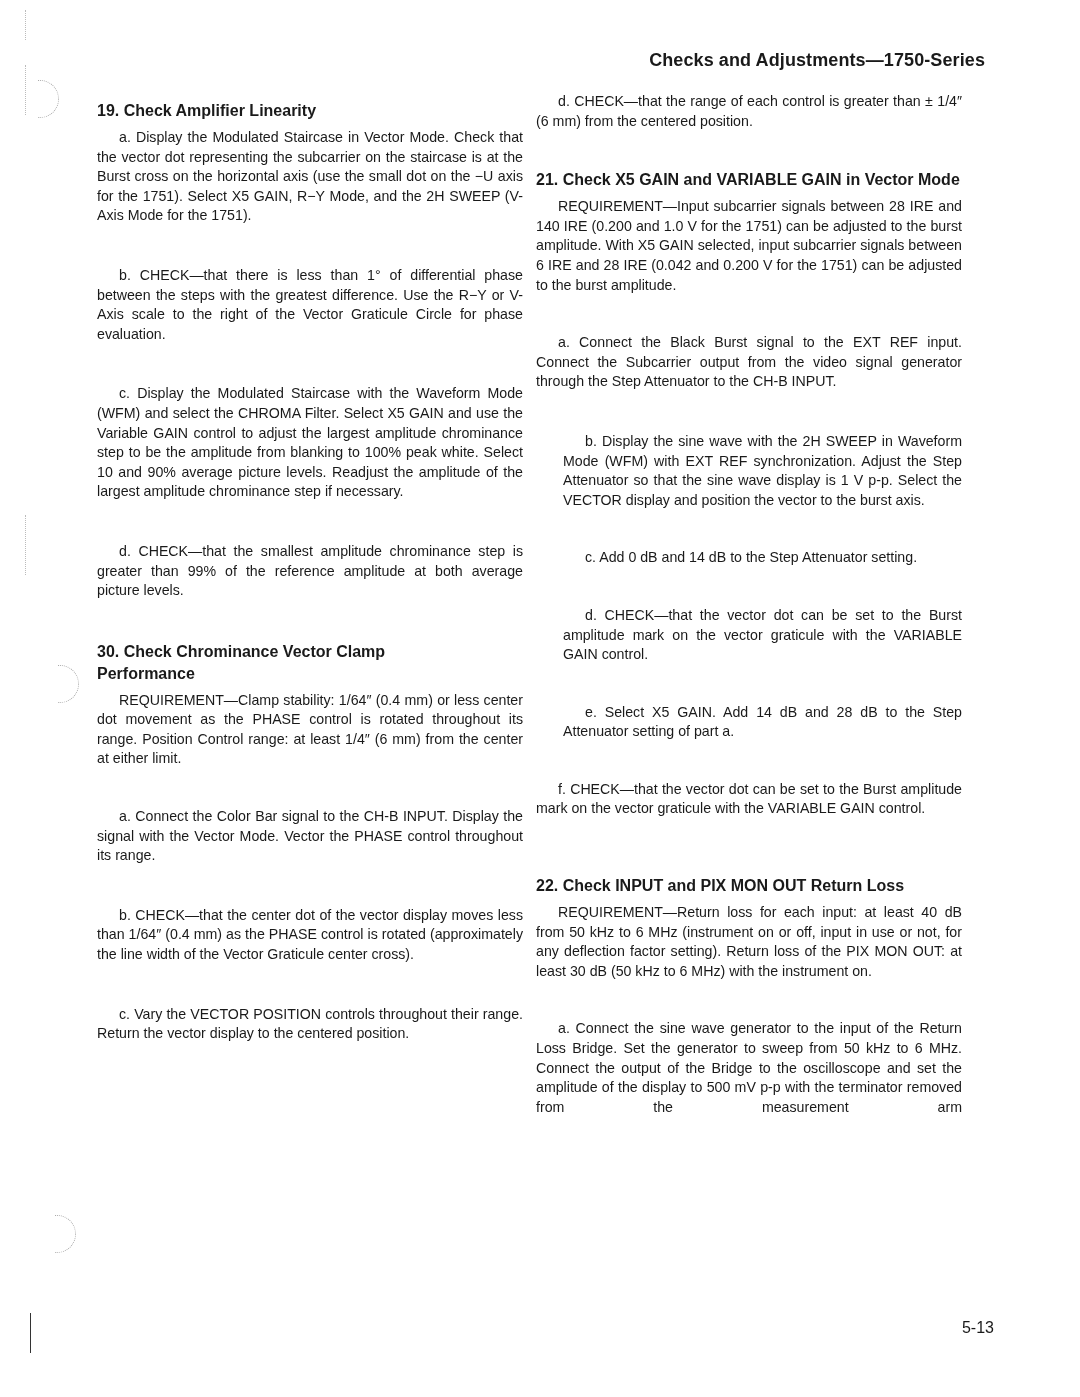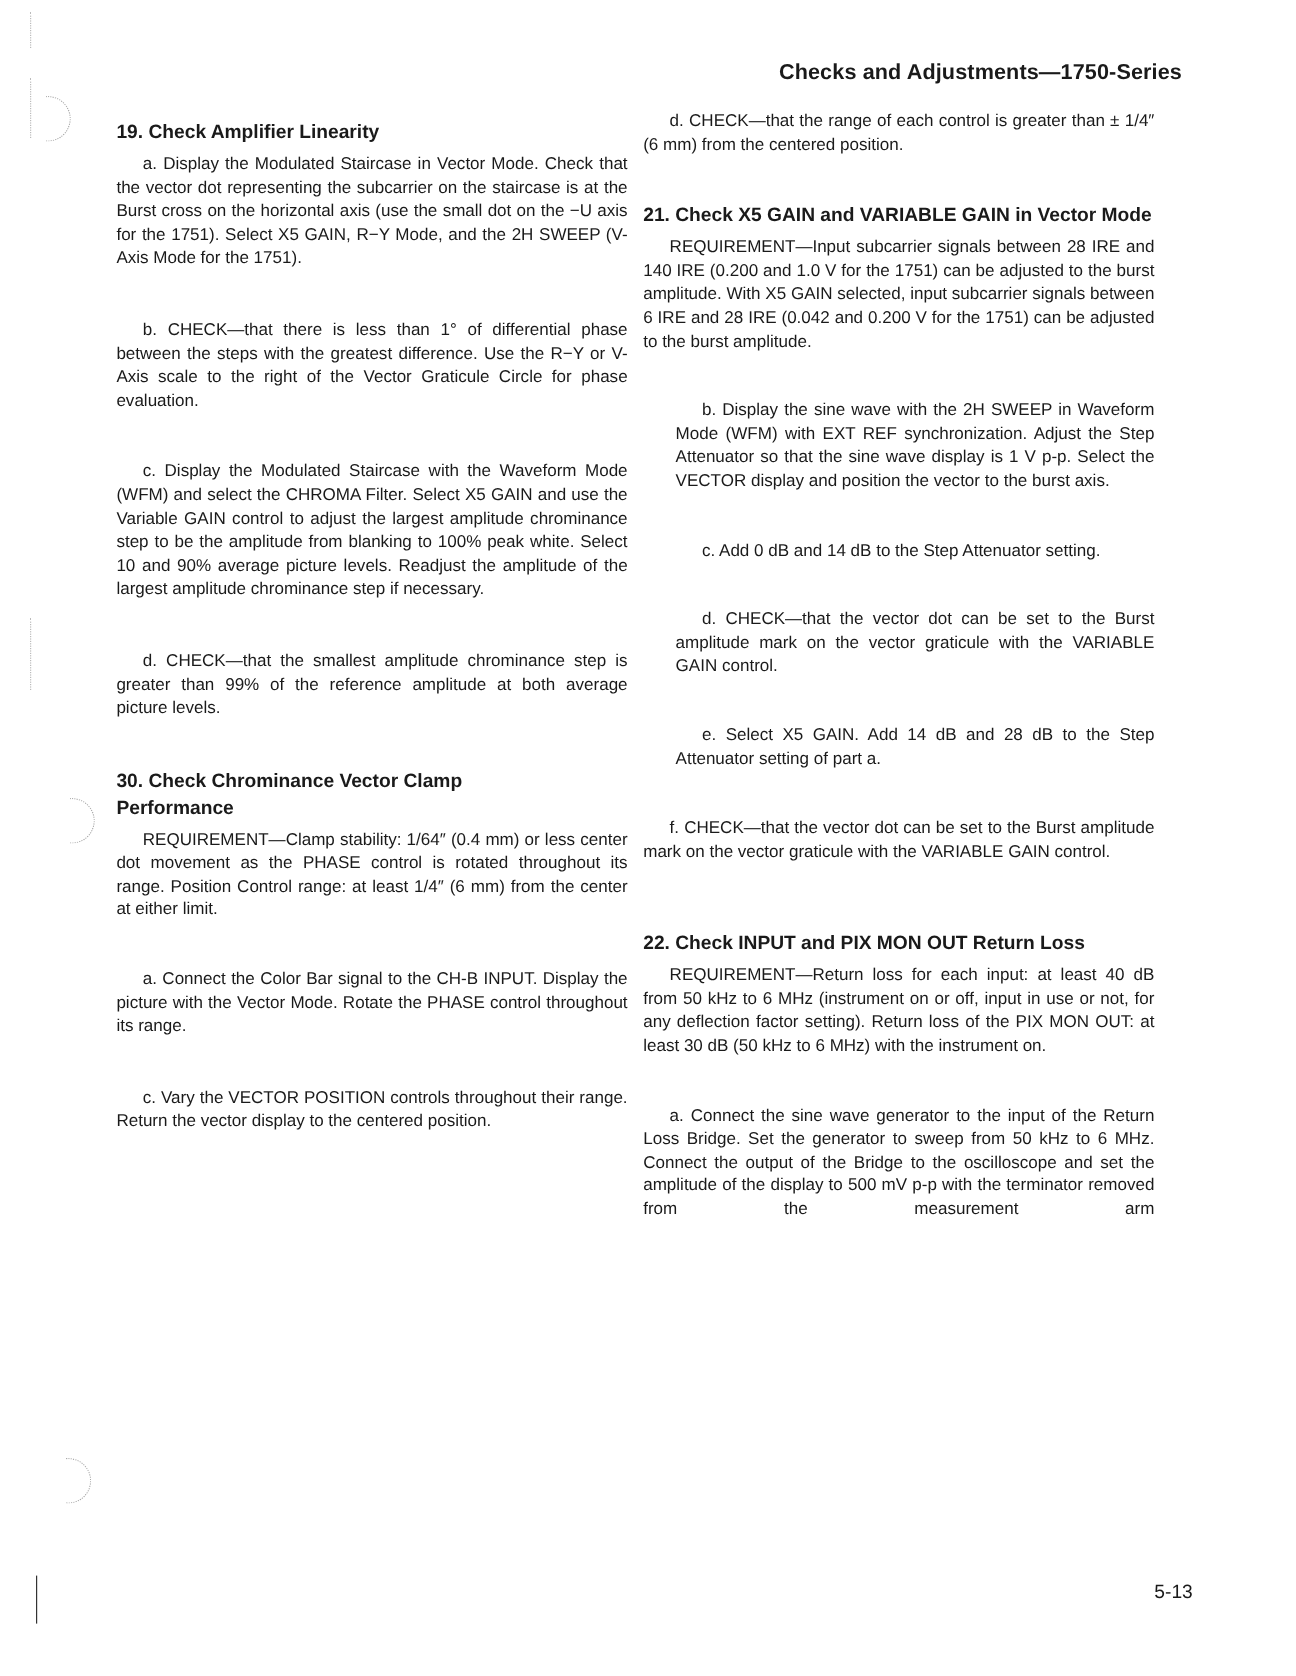--- a/index.html
+++ b/index.html
@@ -58,33 +58,35 @@
     <h2 class="sec-title">19. Check Amplifier Linearity</h2>
     <p class="para gap-big">a. Display the Modulated Staircase in Vector Mode. Check that the vector dot representing the subcarrier on the staircase is at the Burst cross on the horizontal axis (use the small dot on the −U axis for the 1751). Select X5 GAIN, R−Y Mode, and the 2H SWEEP (V-Axis Mode for the 1751).</p>
     <p class="para gap-big">b. CHECK—that there is less than 1° of differential phase between the steps with the greatest difference. Use the R−Y or V-Axis scale to the right of the Vector Graticule Circle for phase evaluation.</p>
     <p class="para gap-big">c. Display the Modulated Staircase with the Waveform Mode (WFM) and select the CHROMA Filter. Select X5 GAIN and use the Variable GAIN control to adjust the largest amplitude chrominance step to be the amplitude from blanking to 100% peak white. Select 10 and 90% average picture levels. Readjust the amplitude of the largest amplitude chrominance step if necessary.</p>
     <p class="para" style="margin-bottom:40px;">d. CHECK—that the smallest amplitude chrominance step is greater than 99% of the reference amplitude at both average picture levels.</p>
   </section>
 
   <section>
     <h2 class="sec-title" style="width:340px;">30. Check Chrominance Vector Clamp Performance</h2>
     <p class="para req" style="margin-bottom:38px;">REQUIREMENT—Clamp stability: 1/64″ (0.4 mm) or less center dot movement as the PHASE control is rotated throughout its range. Position Control range: at least 1/4″ (6 mm) from the center at either limit.</p>
-    <p class="para gap-big">a. Connect the Color Bar signal to the CH-B INPUT. Display the picture with the Vector Mode. Rotate the PHASE control throughout its range.</p>
+    <p class="para gap-big">a. Connect the Color Bar signal to the CH-B INPUT. Display the signal with the Vector Mode. Vector the PHASE control throughout its range.</p>
+    <p class="para gap-big">b. CHECK—that the center dot of the vector display moves less than 1/64″ (0.4 mm) as the PHASE control is rotated (approximately the line width of the Vector Graticule center cross).</p>
     <p class="para">c. Vary the VECTOR POSITION controls throughout their range. Return the vector display to the centered position.</p>
   </section>
 </div>
 
 <div class="col col-right">
   <section>
     <p class="para" style="margin-bottom:38px;">d. CHECK—that the range of each control is greater than ± 1/4″ (6 mm) from the centered position.</p>
   </section>
 
   <section>
     <h2 class="sec-title">21. Check X5 GAIN and VARIABLE GAIN in Vector Mode</h2>
     <p class="para req" style="margin-bottom:38px;">REQUIREMENT—Input subcarrier signals between 28 IRE and 140 IRE (0.200 and 1.0 V for the 1751) can be adjusted to the burst amplitude. With X5 GAIN selected, input subcarrier signals between 6 IRE and 28 IRE (0.042 and 0.200 V for the 1751) can be adjusted to the burst amplitude.</p>
+    <p class="para gap-big">a. Connect the Black Burst signal to the EXT REF input. Connect the Subcarrier output from the video signal generator through the Step Attenuator to the CH-B INPUT.</p>
     <p class="para gap-mid">b. Display the sine wave with the 2H SWEEP in Waveform Mode (WFM) with EXT REF synchronization. Adjust the Step Attenuator so that the sine wave display is 1 V p-p. Select the VECTOR display and position the vector to the burst axis.</p>
     <p class="para gap-mid">c. Add 0 dB and 14 dB to the Step Attenuator setting.</p>
     <p class="para gap-mid">d. CHECK—that the vector dot can be set to the Burst amplitude mark on the vector graticule with the VARIABLE GAIN control.</p>
     <p class="para gap-mid">e. Select X5 GAIN. Add 14 dB and 28 dB to the Step Attenuator setting of part a.</p>
     <p class="para" style="margin-bottom:56px;">f. CHECK—that the vector dot can be set to the Burst amplitude mark on the vector graticule with the VARIABLE GAIN control.</p>
   </section>
 
   <section>
     <h2 class="sec-title">22. Check INPUT and PIX MON OUT Return Loss</h2>
     <p class="para req" style="margin-bottom:38px;">REQUIREMENT—Return loss for each input: at least 40 dB from 50 kHz to 6 MHz (instrument on or off, input in use or not, for any deflection factor setting). Return loss of the PIX MON OUT: at least 30 dB (50 kHz to 6 MHz) with the instrument on.</p>

